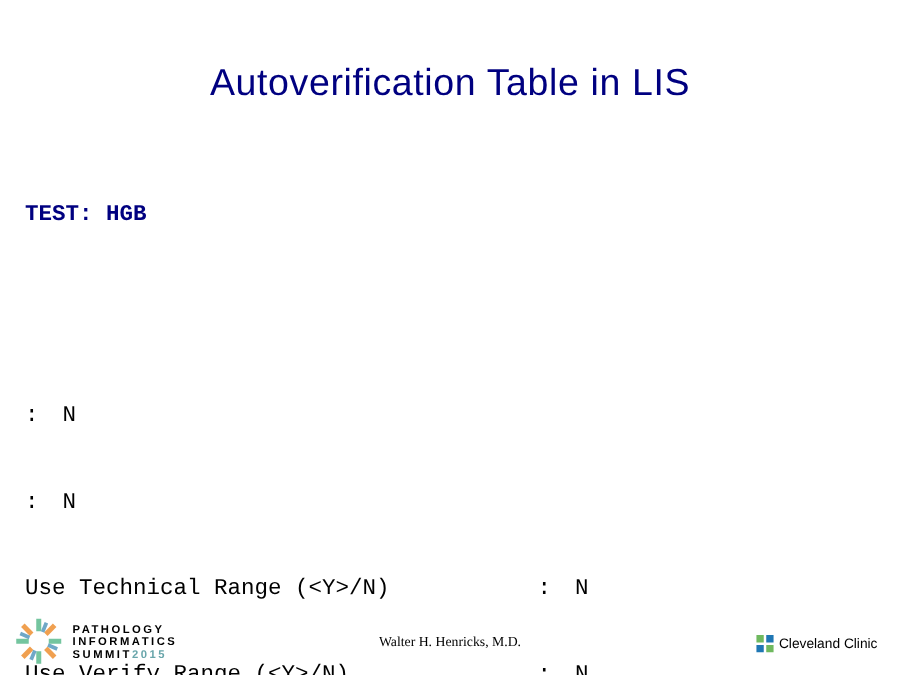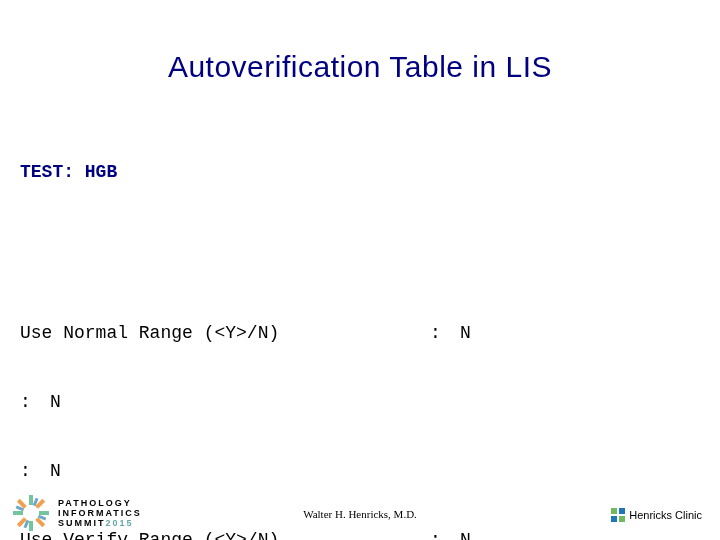--- a/index.html
+++ b/index.html
@@ -114,31 +114,31 @@
 </head>
 <body>
 
 <div class="title">Autoverification Table in LIS</div>
 
 <div class="terminal">
   <div class="header-line">TEST: HGB</div>
   <div class="blank"></div>
 
   <div class="row">
-    <span class="label-col">Use Normal Range (&lt;Y&gt;/N)</span>
     <span class="colon-col">:</span>
     <span class="val-col">N</span>
     <span class="note-col"></span>
   </div>
   <div class="row">
     <span class="colon-col">:</span>
     <span class="val-col">N</span>
     <span class="note-col"></span>
   </div>
   <div class="row">
+    <span class="label-col">Use Technical Range (&lt;Y&gt;/N)</span>
     <span class="colon-col">:</span>
     <span class="val-col">N</span>
     <span class="note-col"></span>
   </div>
   <div class="row">
     <span class="label-col">Use Verify Range (&lt;Y&gt;/N)</span>
     <span class="colon-col">:</span>
     <span class="val-col">N</span>
     <span class="note-col"></span>
   </div>
@@ -182,15 +182,15 @@
 
   <div class="author">Walter H. Henricks, M.D.</div>
 
   <div class="cc-logo">
     <svg width="14" height="14" viewBox="0 0 14 14">
       <rect x="0" y="0" width="6" height="6" fill="#6fb95f"></rect>
       <rect x="8" y="0" width="6" height="6" fill="#1f77b4"></rect>
       <rect x="0" y="8" width="6" height="6" fill="#1f77b4"></rect>
       <rect x="8" y="8" width="6" height="6" fill="#6fb95f"></rect>
     </svg>
-    <span class="cc-name">Henricks Clinic</span>
+    <span class="cc-name">Cleveland Clinic</span>
   </div>
 </div>
 
 </body></html>

